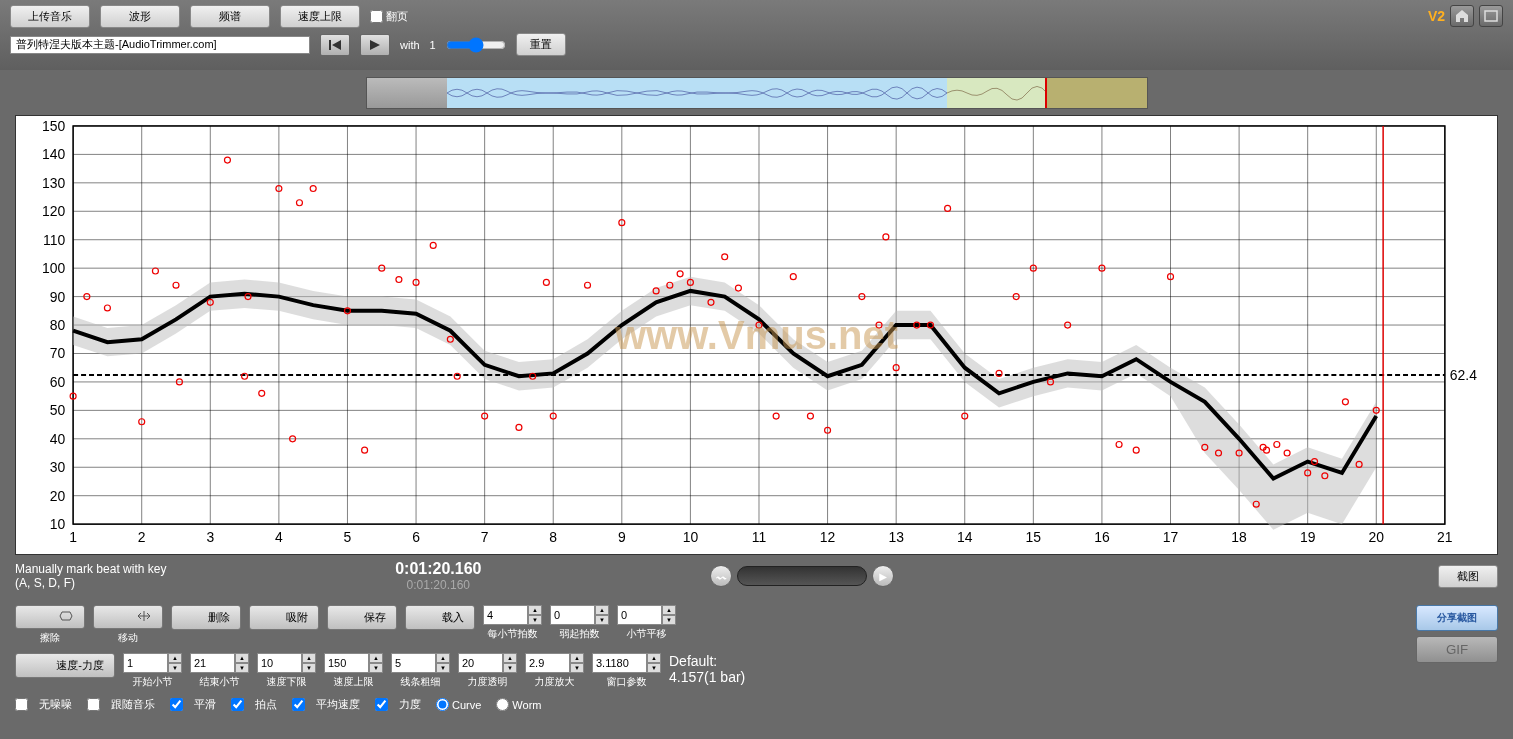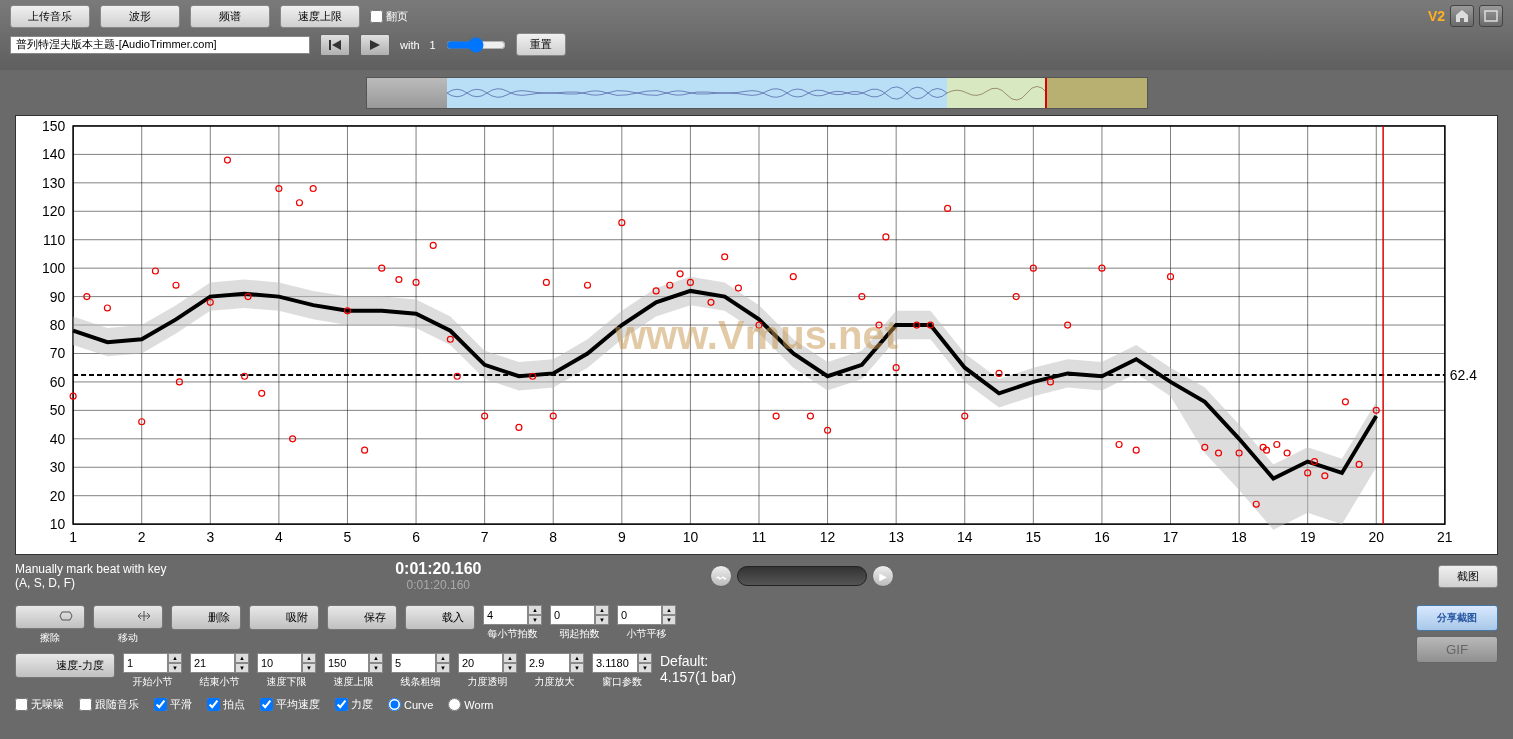--- a/index.html
+++ b/index.html
@@ -49,21 +49,21 @@
 .spinner input { width: 45px; height: 20px; border: 1px solid #888; padding: 1px 3px; font-size: 11px; background: #fff; }
 .spinner-btns { display: flex; flex-direction: column; }
 .spinner-btns button { width: 14px; height: 10px; font-size: 6px; line-height: 1; border: 1px solid #888; background: #ddd; cursor: pointer; padding: 0; }
 .default-text { color: #fff; font-size: 14px; }
 
 .right-buttons { position: absolute; right: 15px; display: flex; flex-direction: column; gap: 5px; }
 .share-btn { background: linear-gradient(#d8e8ff, #a8c8e8); border: 1px solid #4878a8; color: #2858a0; font-weight: bold; padding: 5px 20px; border-radius: 3px; cursor: pointer; font-size: 10px; }
 .gif-btn { background: linear-gradient(#b8b8b8, #909090); border: 1px solid #666; color: #666; padding: 5px 20px; border-radius: 3px; cursor: pointer; }
 
 .checkbox-row { display: flex; align-items: center; gap: 15px; margin-top: 5px; }
-.cb-item { display: flex; gap: 3px; color: #fff; font-size: 11px; }
+.cb-item { display: flex; gap: 11px; color: #fff; font-size: 11px; }
 .radio-item { display: flex; align-items: center; gap: 3px; color: #fff; font-size: 11px; }
 
 .watermark { position: absolute; top: 50%; left: 50%; transform: translate(-50%, -50%); font-size: 40px; font-weight: bold; color: rgba(200, 150, 80, 0.5); pointer-events: none; }
 </style>
 </head>
 <body>
 
 <div class="top-toolbar">
   <div class="toolbar-row">
     <button class="btn">上传音乐</button>
@@ -425,21 +425,21 @@
           <input value="2.9" style="">
           <div class="spinner-btns">
             <button>▲</button>
             <button>▼</button>
           </div>
         </div>
         <span class="tool-label">力度放大</span>
       </div>
     <div class="spinner-group">
         <div class="spinner">
-          <input style="width: 46px;" value="3.1180">
+          <input style="width: 55px;" value="3.1180">
           <div class="spinner-btns">
             <button>▲</button>
             <button>▼</button>
           </div>
         </div>
         <span class="tool-label">窗口参数</span>
       </div>
 
     <div class="default-text">
       <div>Default:</div>

